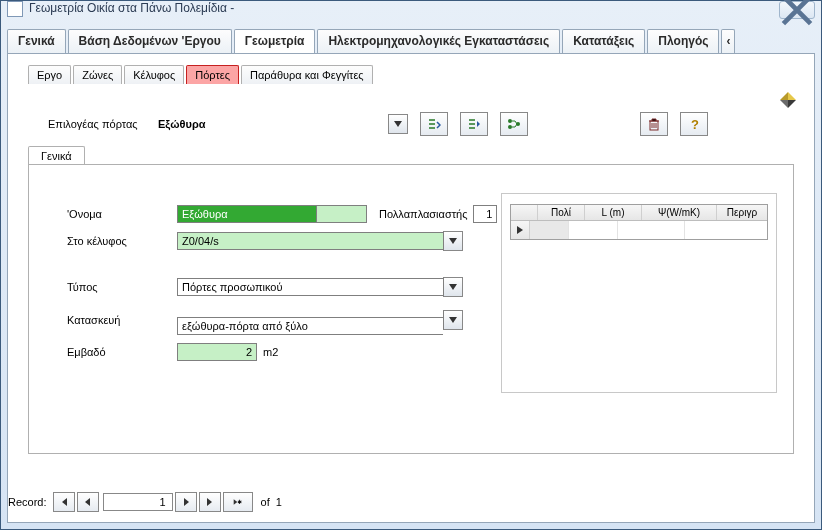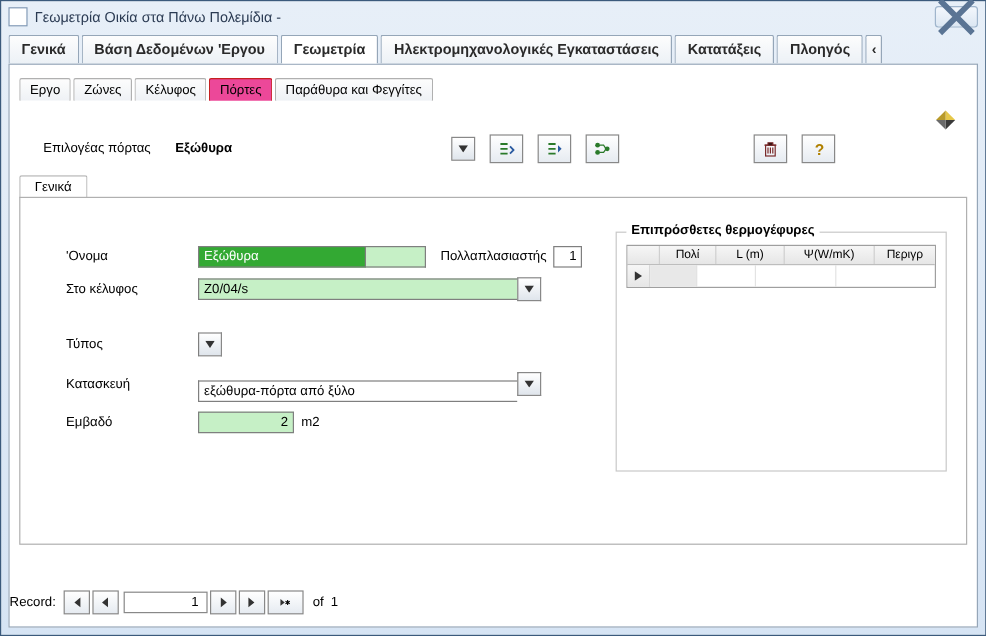--- a/index.html
+++ b/index.html
@@ -1,28 +1,28 @@
 <!DOCTYPE html>
 <html><head>
 <meta charset="utf-8">
 <style>
   html,body{margin:0;padding:0;font-family:Tahoma,Geneva,sans-serif;font-size:11px;color:#000;background:#fff}
   .window{width:822px;height:530px;box-sizing:border-box;border:1px solid #3b5a7c;background:linear-gradient(#e7eff8,#d6e4f4);position:relative}
-  .titlebar{height:26px;display:flex;align-items:center;padding:0 6px;color:#2b3b53}
+  .titlebar{height:26px;display:flex;padding:0 6px;color:#2b3b53}
   .titlebar .tico{width:14px;height:14px;border:1px solid #7f98b6;margin-right:6px;background:#fff}
   .titlebar .title{flex:1;font-size:12px}
   .titlebar .close{width:34px;height:16px;border:1px solid #9fb5cc;border-radius:3px;background:linear-gradient(#f3f7fc,#dce7f3);display:flex;align-items:center;justify-content:center;color:#425c78;font-size:10px}
   .tabrow{display:flex;align-items:flex-end;height:26px;padding-left:6px}
   .tabrow .mtab{border:1px solid #95a6b8;border-bottom:none;background:linear-gradient(#fdfdfd,#ecf1f6);padding:4px 10px 5px;margin-right:2px;border-radius:2px 2px 0 0;font-size:12px;font-weight:bold;color:#2a2a2a;cursor:pointer}
   .tabrow .mtab.active{background:#fff;position:relative;z-index:2}
   .tabrow .mtab.small{font-weight:bold;padding:4px 4px 5px}
-  .content{position:absolute;left:6px;right:6px;top:52px;bottom:6px;background:#fff;border:1px solid #95a6b8;padding:8px 8px;box-sizing:border-box}
+  .content{position:absolute;left:6px;right:6px;top:52px;bottom:6px;background:#fff;border:1px solid #95a6b8;padding:8px 20px;box-sizing:border-box}
   .subtabrow{display:flex;align-items:flex-end;height:22px}
   .subtab{border:1px solid #b0b0b0;border-bottom:none;background:linear-gradient(#fdfdfd,#eef1f5);padding:3px 8px;margin-right:2px;border-radius:2px 2px 0 0;cursor:pointer}
-  .subtab.active{background:#ec4899;border:1px solid #c62020;border-bottom:none}
+  .subtab.active{background:#fca5a5;border:1px solid #c62020;border-bottom:none}
   .logo{position:absolute;right:16px;top:36px;width:20px;height:20px}
   .logo svg{width:20px;height:20px}
   .selector-row{display:flex;align-items:center;margin:28px 0 10px 20px}
   .selector-row .lbl{width:110px;font-weight:normal}
   .selector-row .selval{width:230px;font-weight:bold}
   .dd{width:18px;height:18px;border:1px solid #888;background:linear-gradient(#fff,#dfe5ec);display:flex;align-items:center;justify-content:center;cursor:pointer}
   .dd svg{width:8px;height:6px}
   .toolbtn{width:26px;height:22px;border:1px solid #888;background:linear-gradient(#fff,#e6ebf1);margin-left:12px;display:flex;align-items:center;justify-content:center;cursor:pointer}
   .toolbtn svg{width:14px;height:14px}
   .innerTabs{margin-top:6px;display:flex}
@@ -160,20 +160,21 @@
               </svg>
             </div>
         </div>
       </div>
 
       <div style="height:18px"></div>
 
       <div class="form-row">
         <div class="flbl">Τύπος</div>
         <div class="combo">
+          <input class="txt" style="width: 266px;" value="Πόρτες προσωπικού">
           <div class="dd">
               <svg viewBox="0 0 8 6">
                 <polygon points="0,0 8,0 4,6" fill="#333"></polygon>
               </svg>
             </div>
         </div>
       </div>
 
       <div class="form-row">
         <div class="flbl">Κατασκευή</div>
@@ -187,21 +188,20 @@
         </div>
       </div>
 
       <div class="form-row">
         <div class="flbl">Εμβαδό</div>
         <input class="txt green" style="width: 80px; text-align: right;" value="2">
         <div style="margin-left:6px">m2</div>
       </div>
 
       <div class="fieldset">
-        <div class="legend">Επιπρόσθετες θερμογέφυρες</div>
         <div class="grid">
           <div class="grid-head">
             <div style="width:18px"></div>
             <div style="width:38px">Πολί</div>
             <div style="width:48px">L (m)</div>
             <div style="width:66px">Ψ(W/mK)</div>
             <div style="flex:1;border-right:none">Περιγρ</div>
           </div>
           <div class="grid-row">
             <div class="rowhdr">

